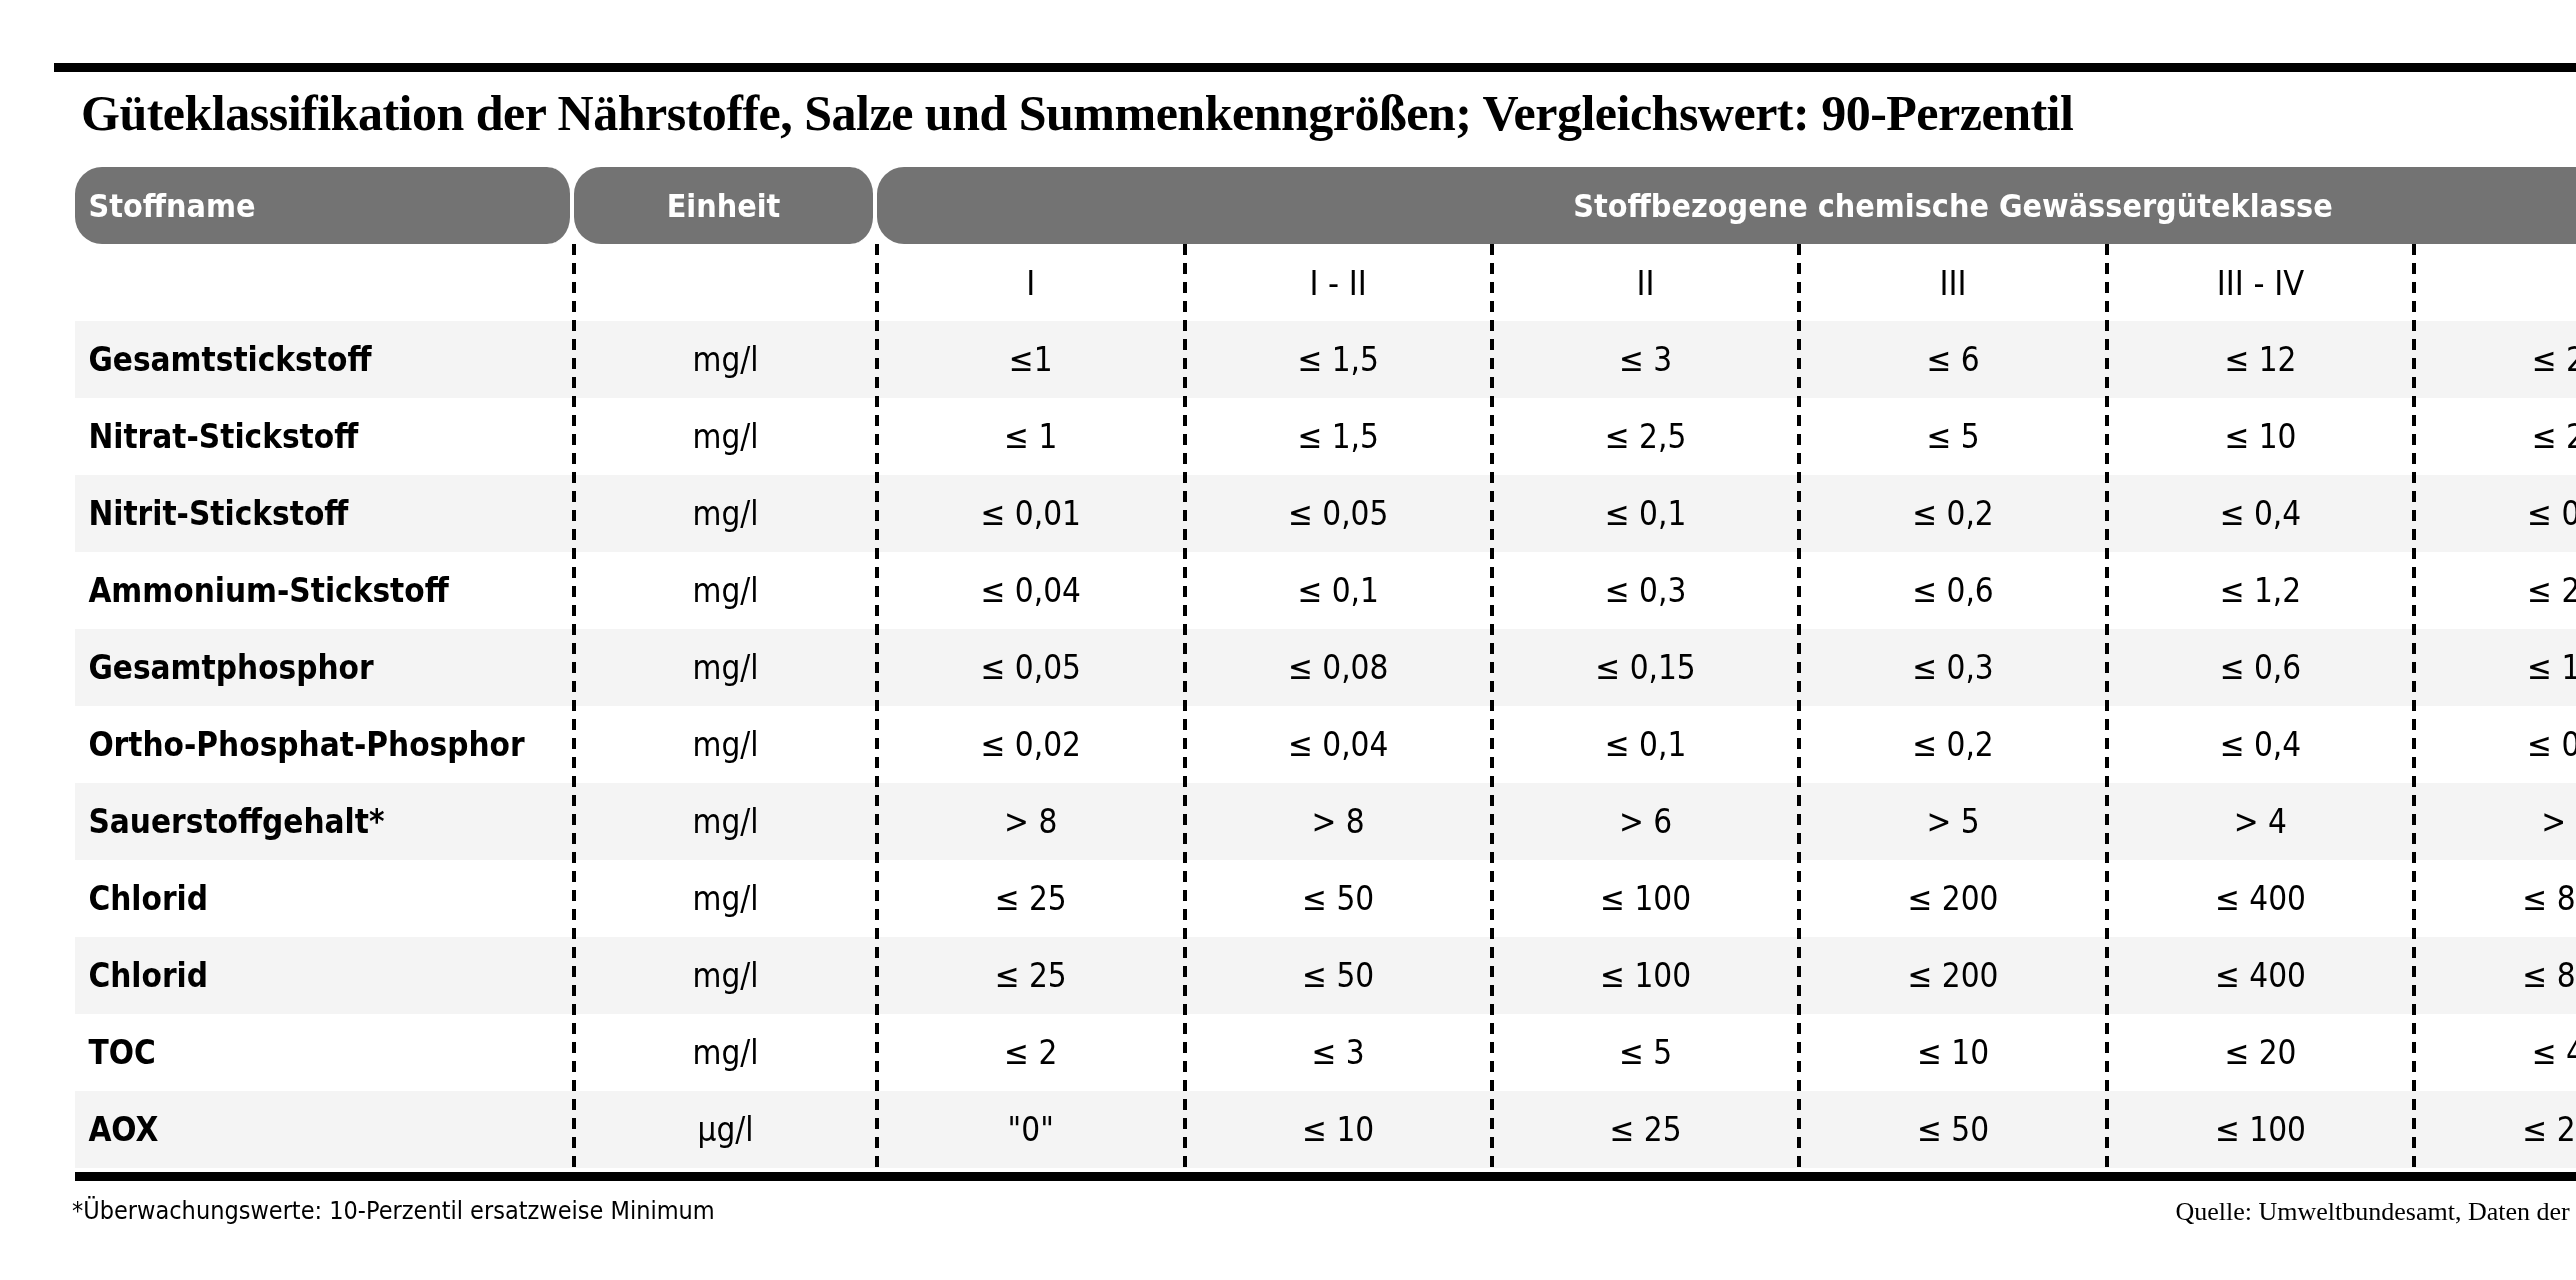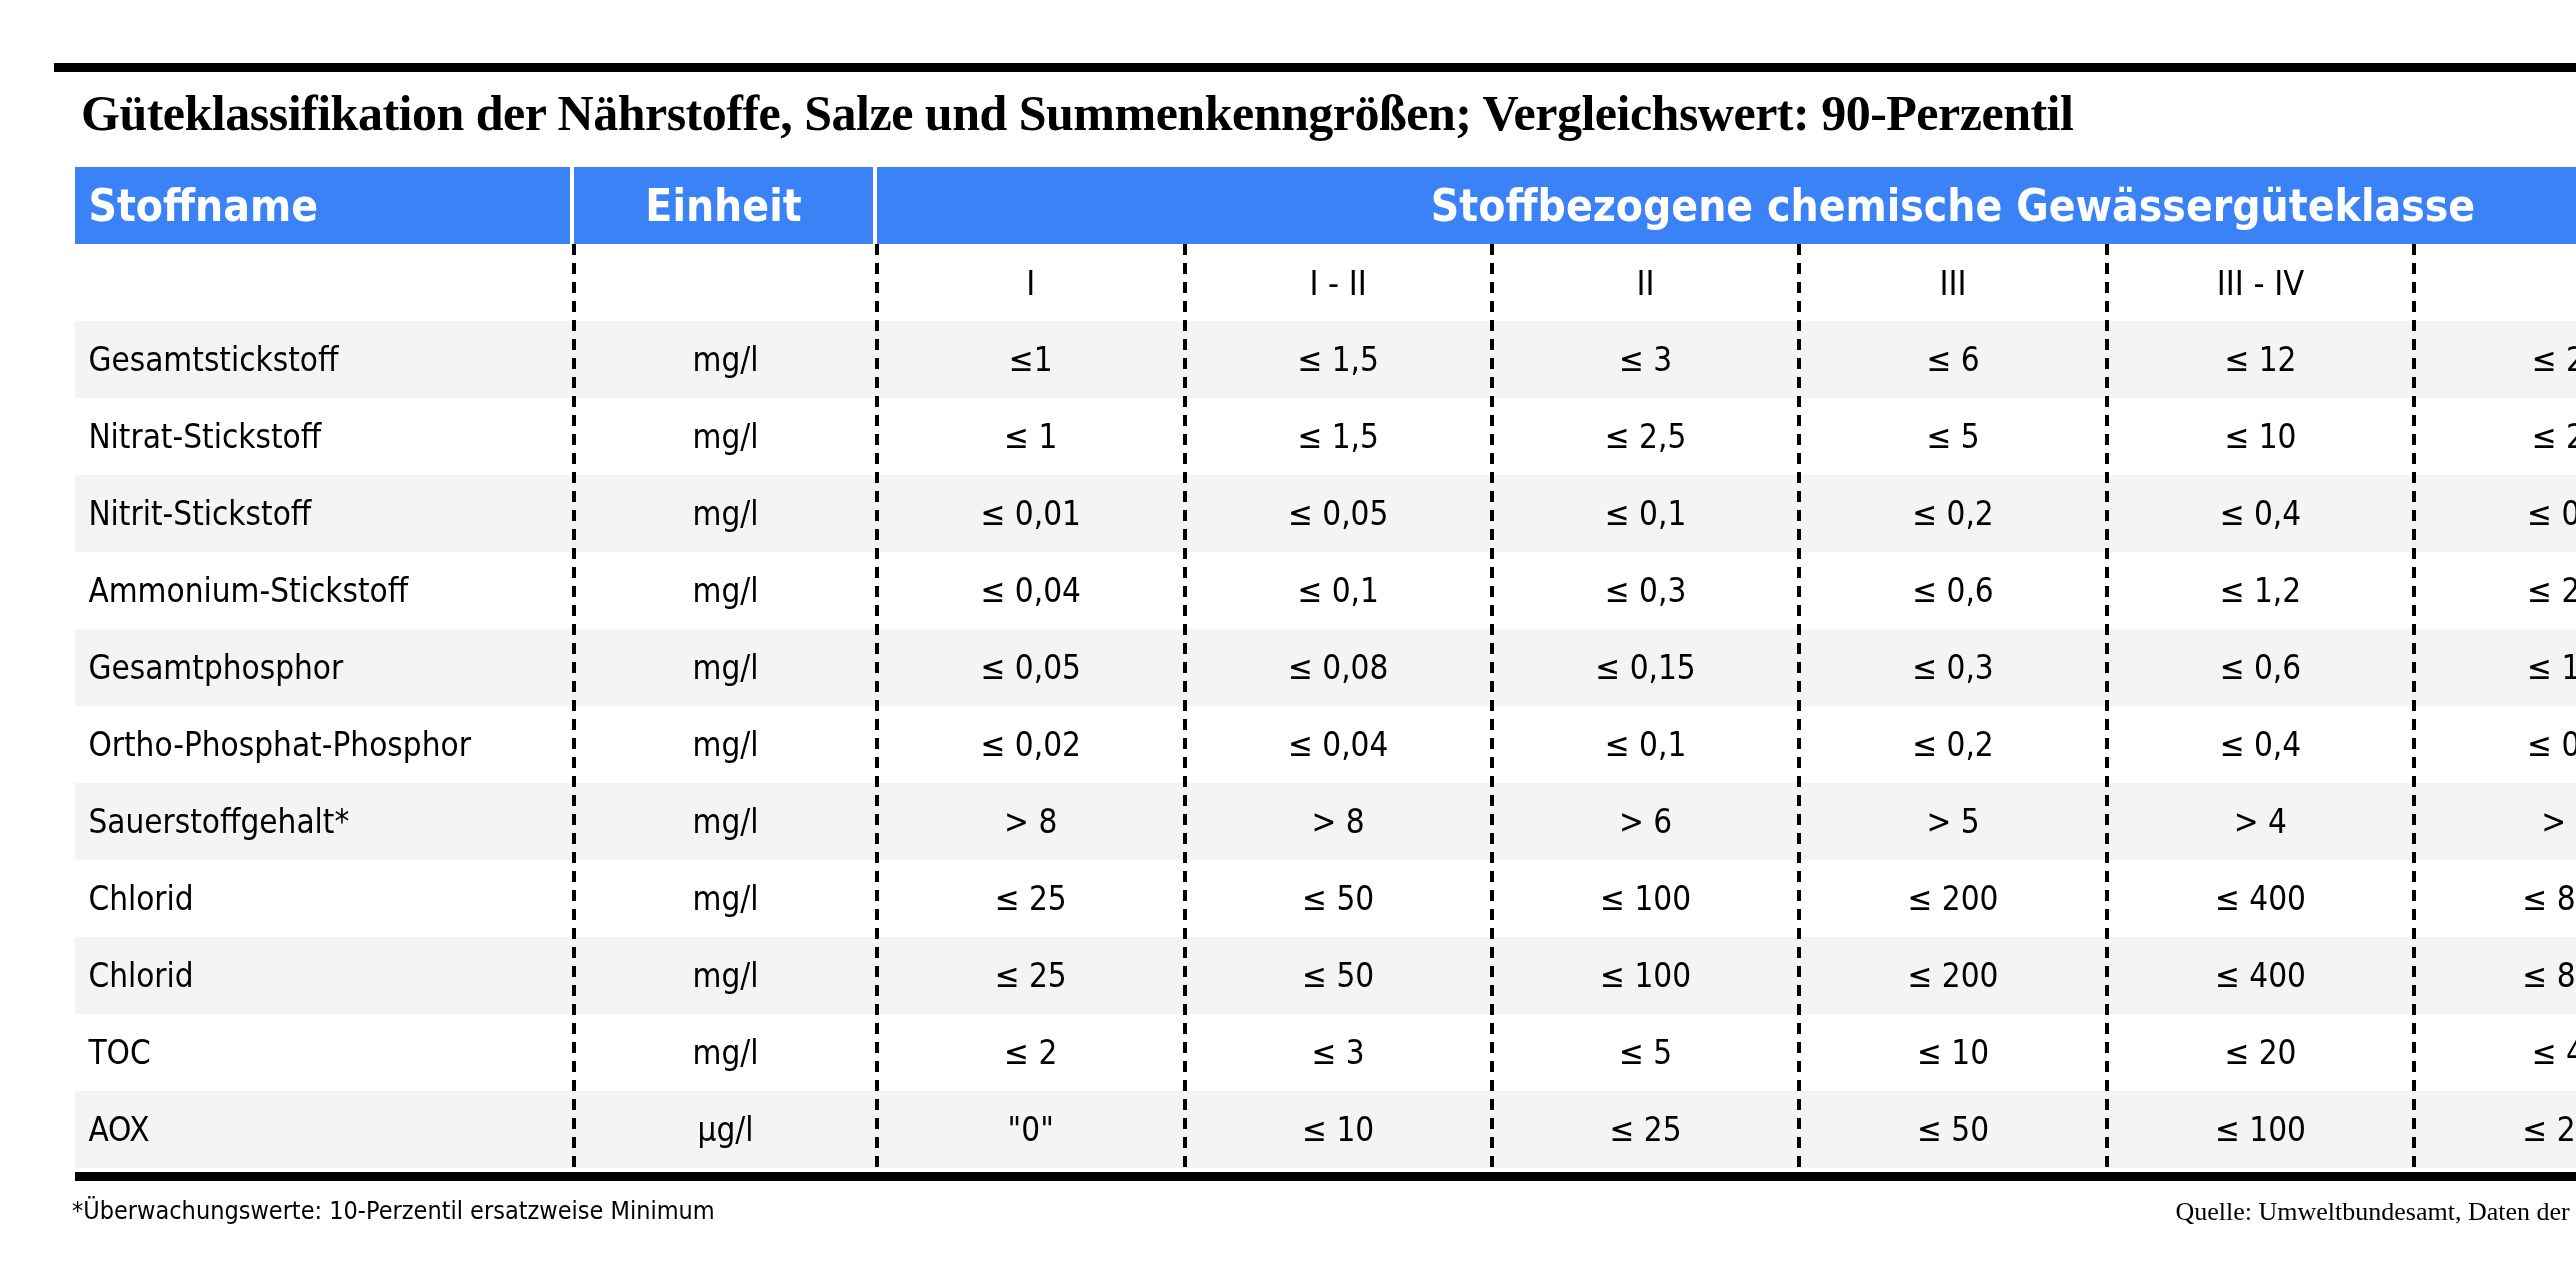--- a/index.html
+++ b/index.html
@@ -8,30 +8,30 @@
     font-family:"DejaVu Sans", sans-serif; font-stretch:condensed; color:#000;
   }
   .top-rule { position:absolute; left:54px; top:63px; width:2981px; height:8.8px; background:#000; }
   .title {
     position:absolute; left:81px; top:84px; margin:0;
     font-size:50px; font-weight:bold; letter-spacing:-0.5px; white-space:nowrap;font-family:Liberation Serif, serif;
   }
   .table { position:absolute; left:75px; top:167px; width:2954px; height:1005px; }
   .grid9 { display:grid; grid-template-columns:499px 303px repeat(7, 1fr); }
   .thead { height:77px; }
-  .hcell { background:#3b82f6; color:#fff; font-weight:bold; font-size:44px; display:flex; align-items:center; }
+  .hcell { background:#737373; color:#fff; font-weight:bold; font-size:32px; display:flex; align-items:center;border-radius:27px; }
   .hc1 { padding-left:13.4px; border-right:4.1px solid #fff; }
   .hc2 { justify-content:center; border-right:4.1px solid #fff; }
   .hc3 { grid-column:3 / -1; justify-content:center; }
   .subhead { height:77px; background:#fff; }
   .cell { display:flex; align-items:center; justify-content:center; font-size:33px; white-space:nowrap; }
   .subhead .cell { font-size:34px; }
   .row { height:77px; }
   #rows .row:nth-child(odd) { background:#f4f4f4; }
-  .cell.name { justify-content:flex-start; padding-left:13.4px; font-weight:normal; }
+  .cell.name { justify-content:flex-start; padding-left:13.4px; font-weight:bold; }
   .divider {
     position:absolute; top:77px; height:927px; width:3.6px; pointer-events:none;
     background-image:repeating-linear-gradient(to bottom, #000 0 11.3px, transparent 11.3px 19px);
   }
   .bottom-rule { position:absolute; left:75px; top:1172px; width:2954px; height:8.8px; background:#000; }
   .footnote { position:absolute; left:72px; top:1196px; font-size:25px; }
   .source {
     position:absolute; right:71px; top:1197px; font-size:26px;
     font-family:"Liberation Serif", serif; font-stretch:normal;
   }

